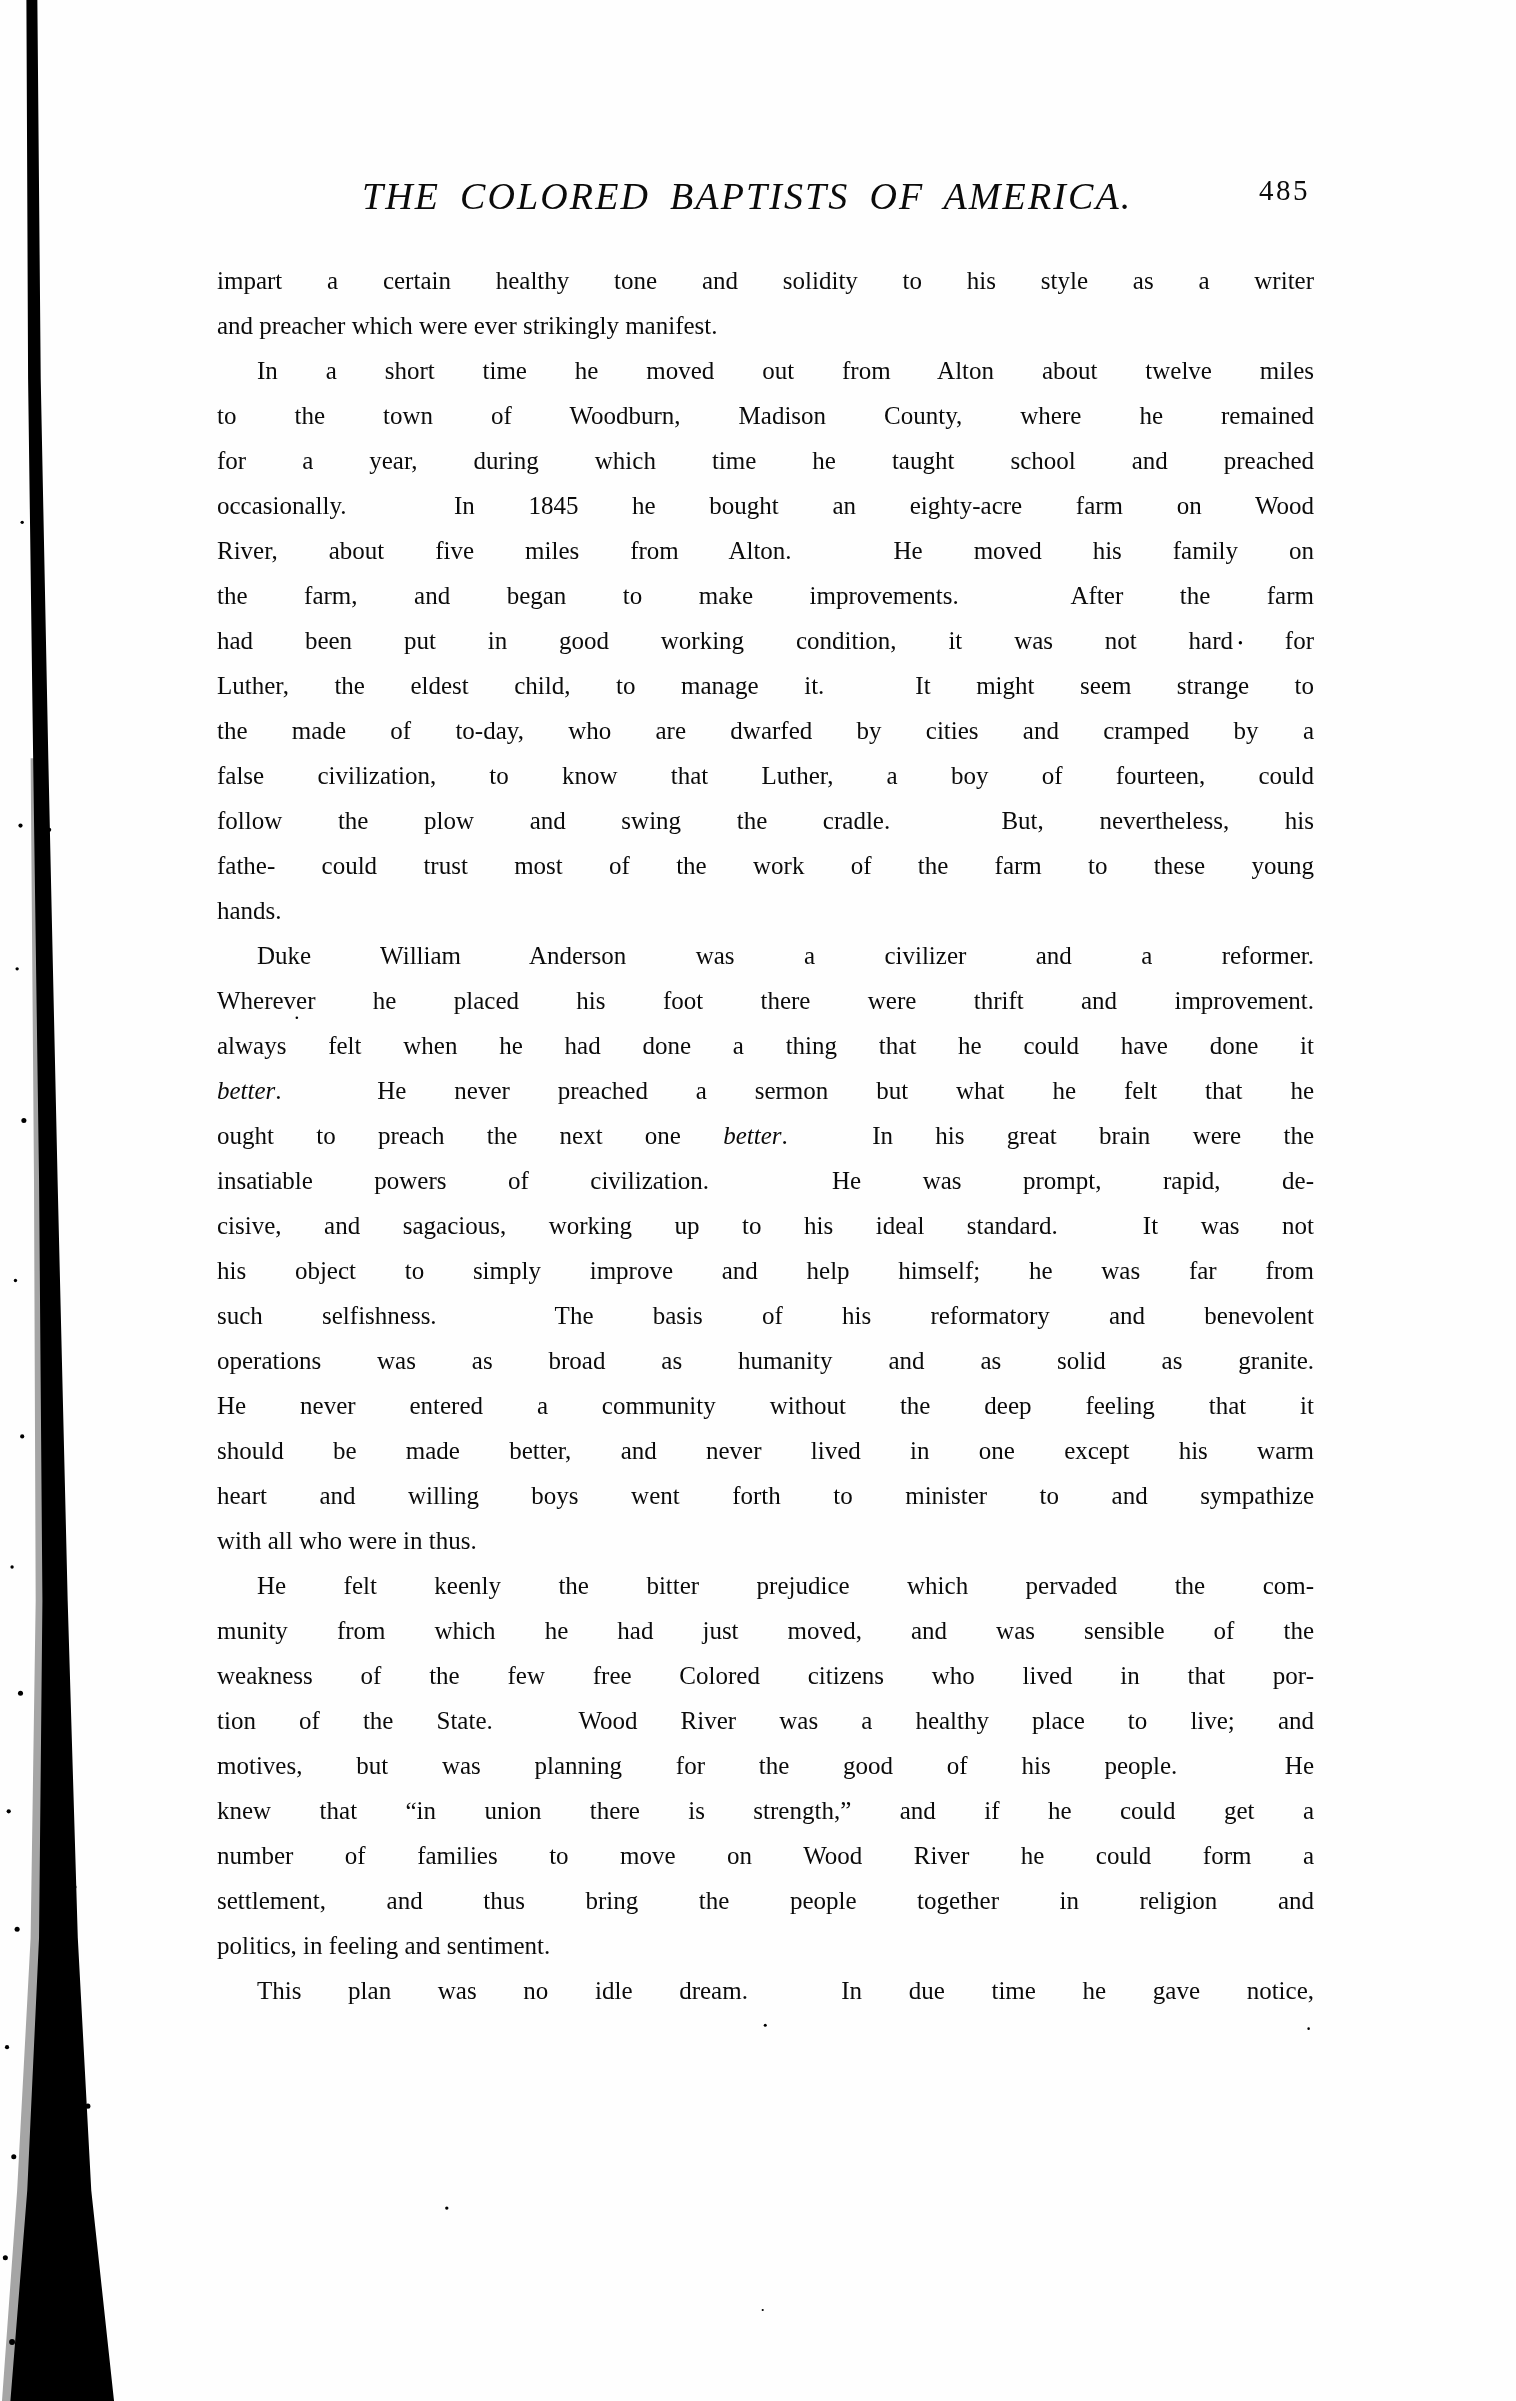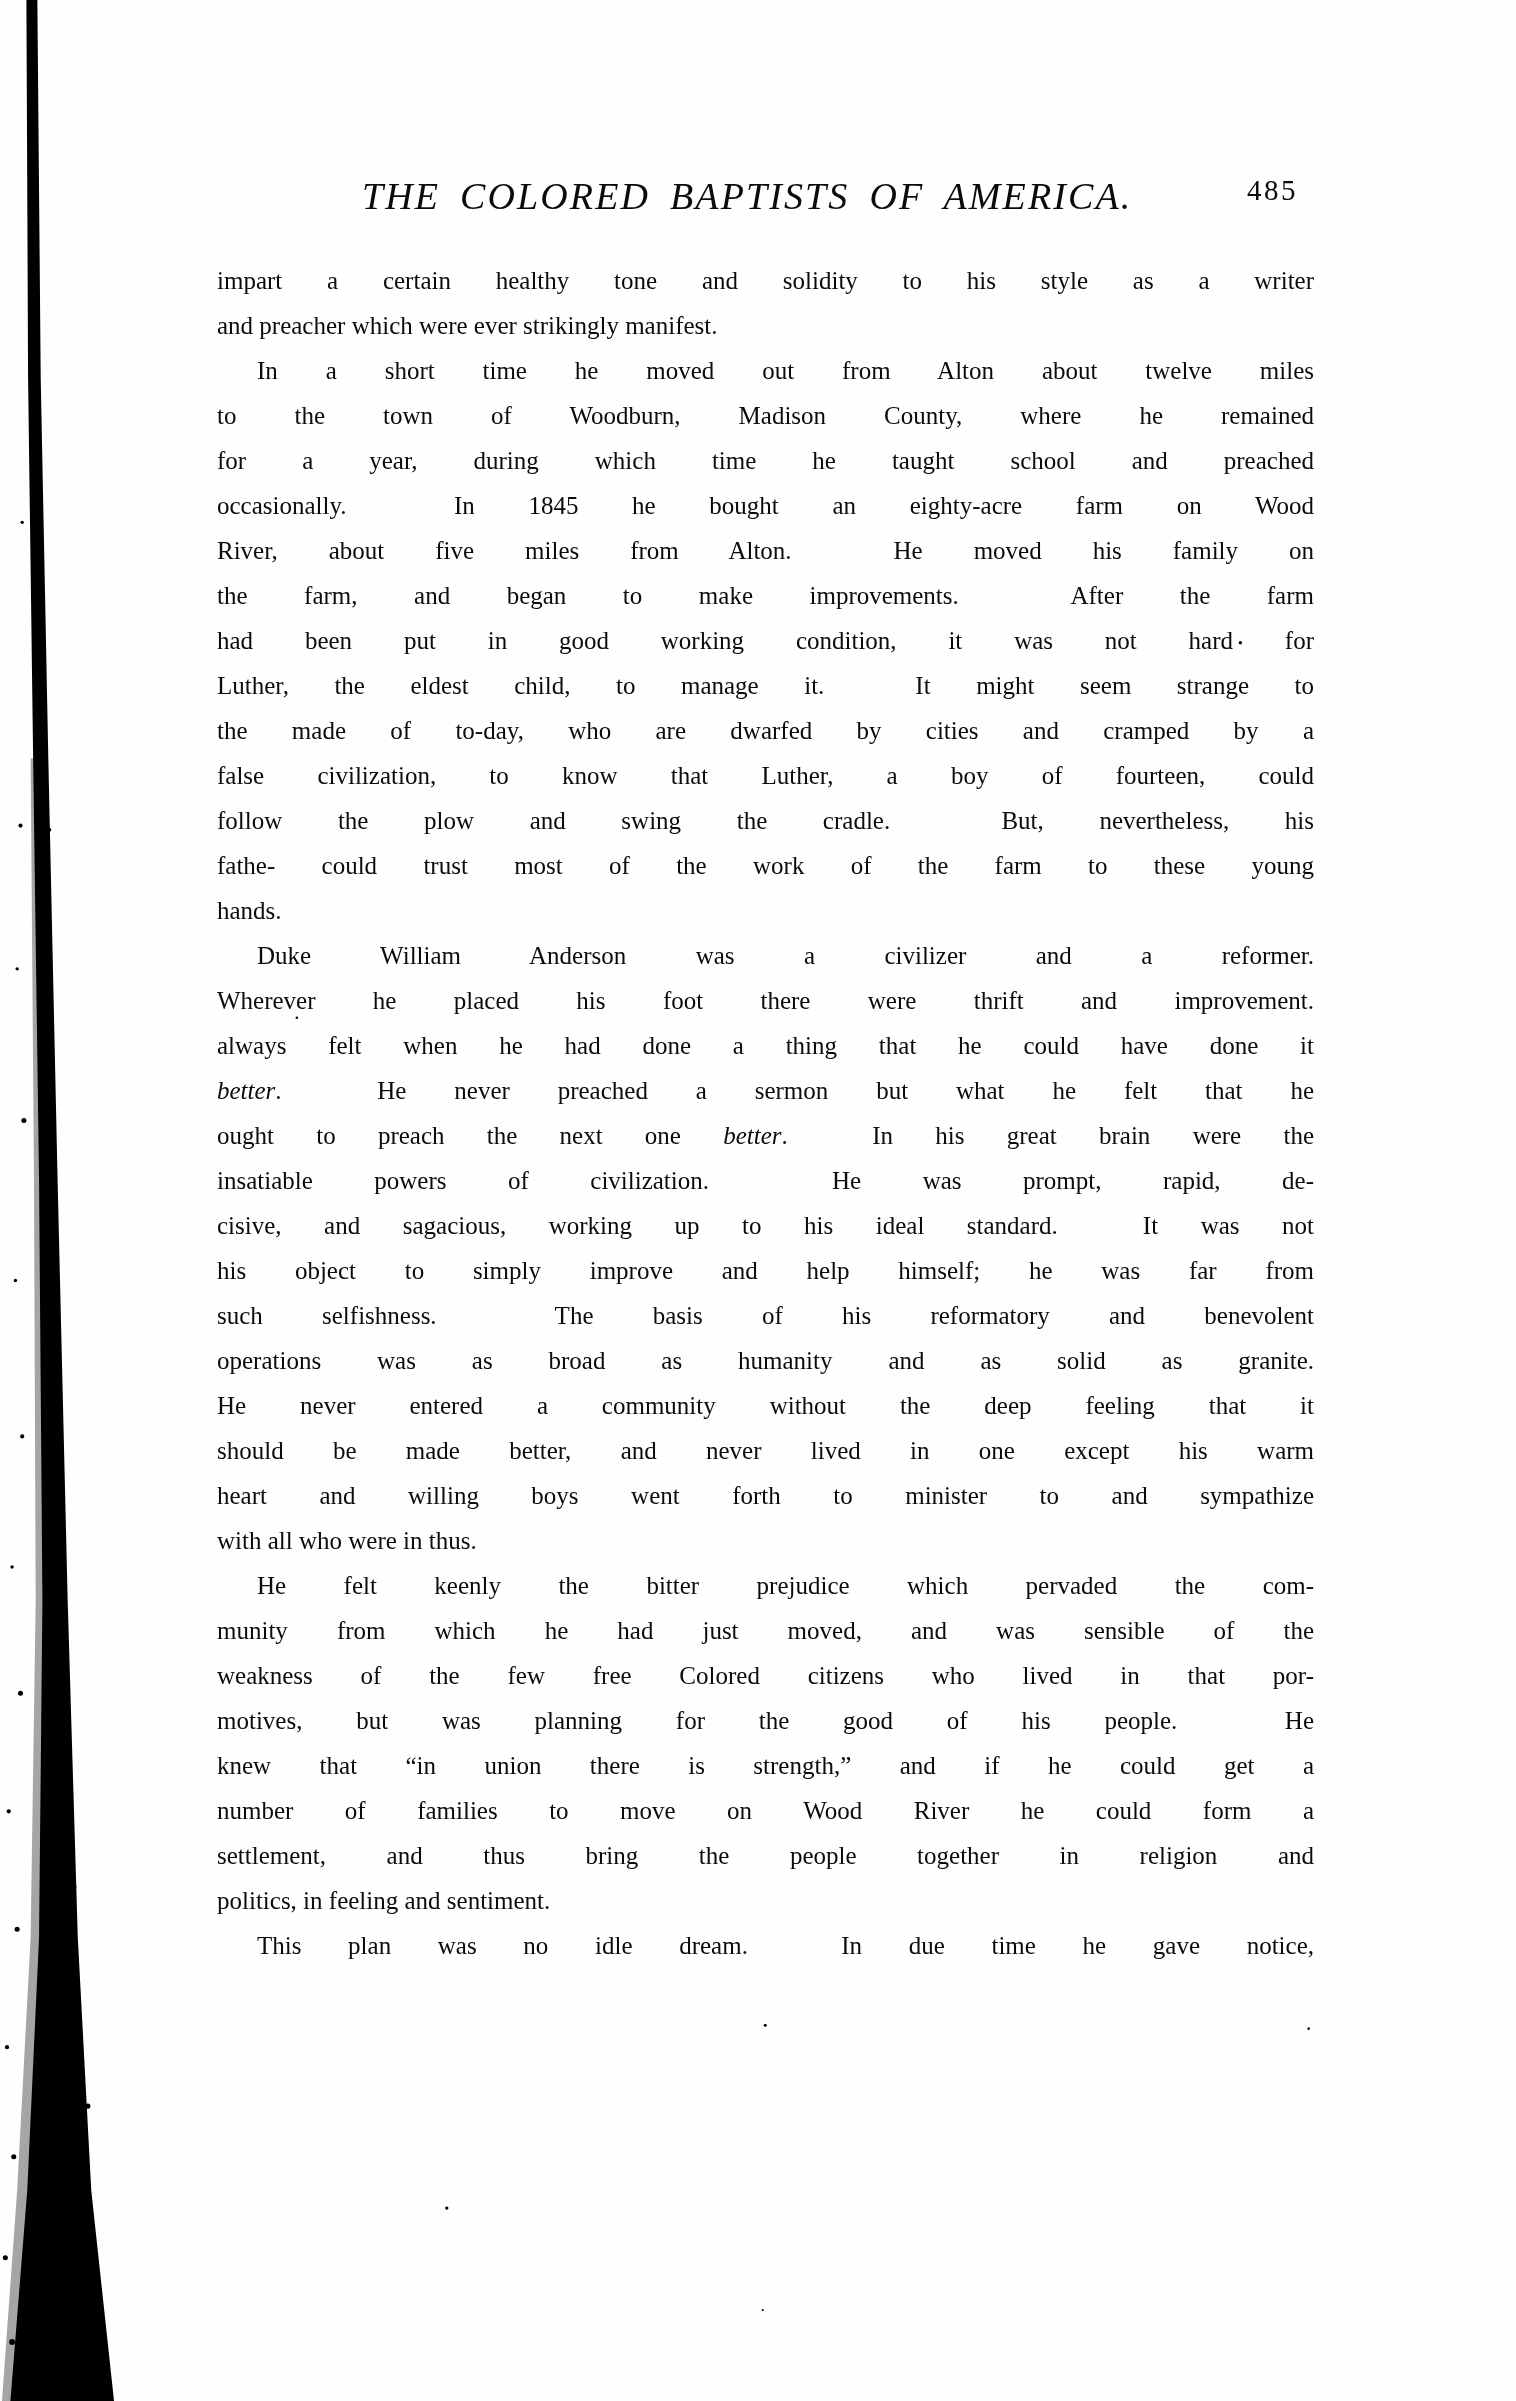--- a/index.html
+++ b/index.html
@@ -6,21 +6,21 @@
   .page{
     position:relative;width:1517px;height:2401px;background:#fefefe;overflow:hidden;
     font-family:"Liberation Serif","DejaVu Serif",serif;color:#0b0b0b;
   }
   .running-header{position:absolute;top:174px;left:217px;width:1097px;height:51px;}
   .header-title{
     position:absolute;left:145px;top:0;
     font-style:italic;font-size:38px;letter-spacing:2.1px;word-spacing:8.4px;white-space:nowrap;
   }
   .page-num{
-    position:absolute;right:16px;top:0;font-size:29px;letter-spacing:2.5px;
+    position:absolute;right:4px;top:0;font-size:29px;letter-spacing:2.5px;
   }
   .body-text{
     position:absolute;left:217px;top:258px;width:1097px;
     font-size:25px;line-height:45px;
   }
   .line{
     height:45px;text-align:justify;text-align-last:justify;
     white-space:normal;overflow:visible;
   }
   .line.end{text-align-last:left;}
@@ -104,20 +104,21 @@
       <div class="line">his object to simply improve and help himself; he was far from</div>
       <div class="line">such selfishness.&nbsp; The basis of his reformatory and benevolent</div>
       <div class="line">operations was as broad as humanity and as solid as granite.</div>
       <div class="line">He never entered a community without the deep feeling that it</div>
       <div class="line">should be made better, and never lived in one except his warm</div>
       <div class="line">heart and willing boys went forth to minister to and sympathize</div>
       <div class="line end">with all who were in thus.</div>
       <div class="line indent">He felt keenly the bitter prejudice which pervaded the com-</div>
       <div class="line">munity from which he had just moved, and was sensible of the</div>
       <div class="line">weakness of the few free Colored citizens who lived in that por-</div>
+      <div class="line">tion of the State.&nbsp; Wood River was a healthy place to live; and</div>
       <div class="line">motives, but was planning for the good of his people.&nbsp; He</div>
       <div class="line">knew that “in union there is strength,” and if he could get a</div>
       <div class="line">number of families to move on Wood River he could form a</div>
       <div class="line">settlement, and thus bring the people together in religion and</div>
       <div class="line end">politics, in feeling and sentiment.</div>
       <div class="line indent">This plan was no idle dream.&nbsp; In due time he gave notice,</div>
     </div>
 
 </div>
 

